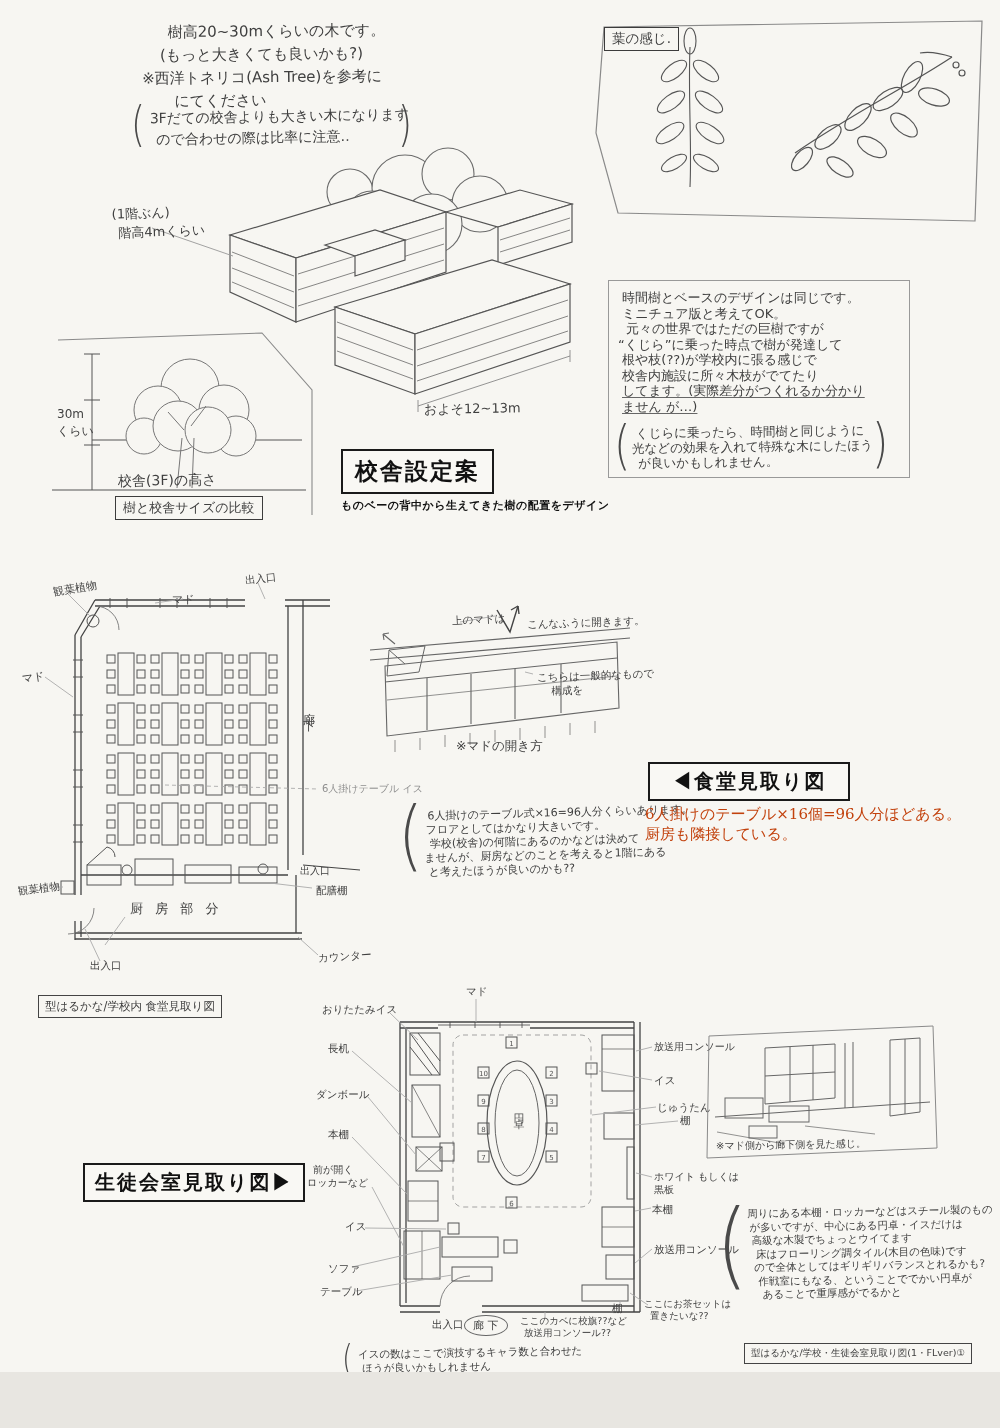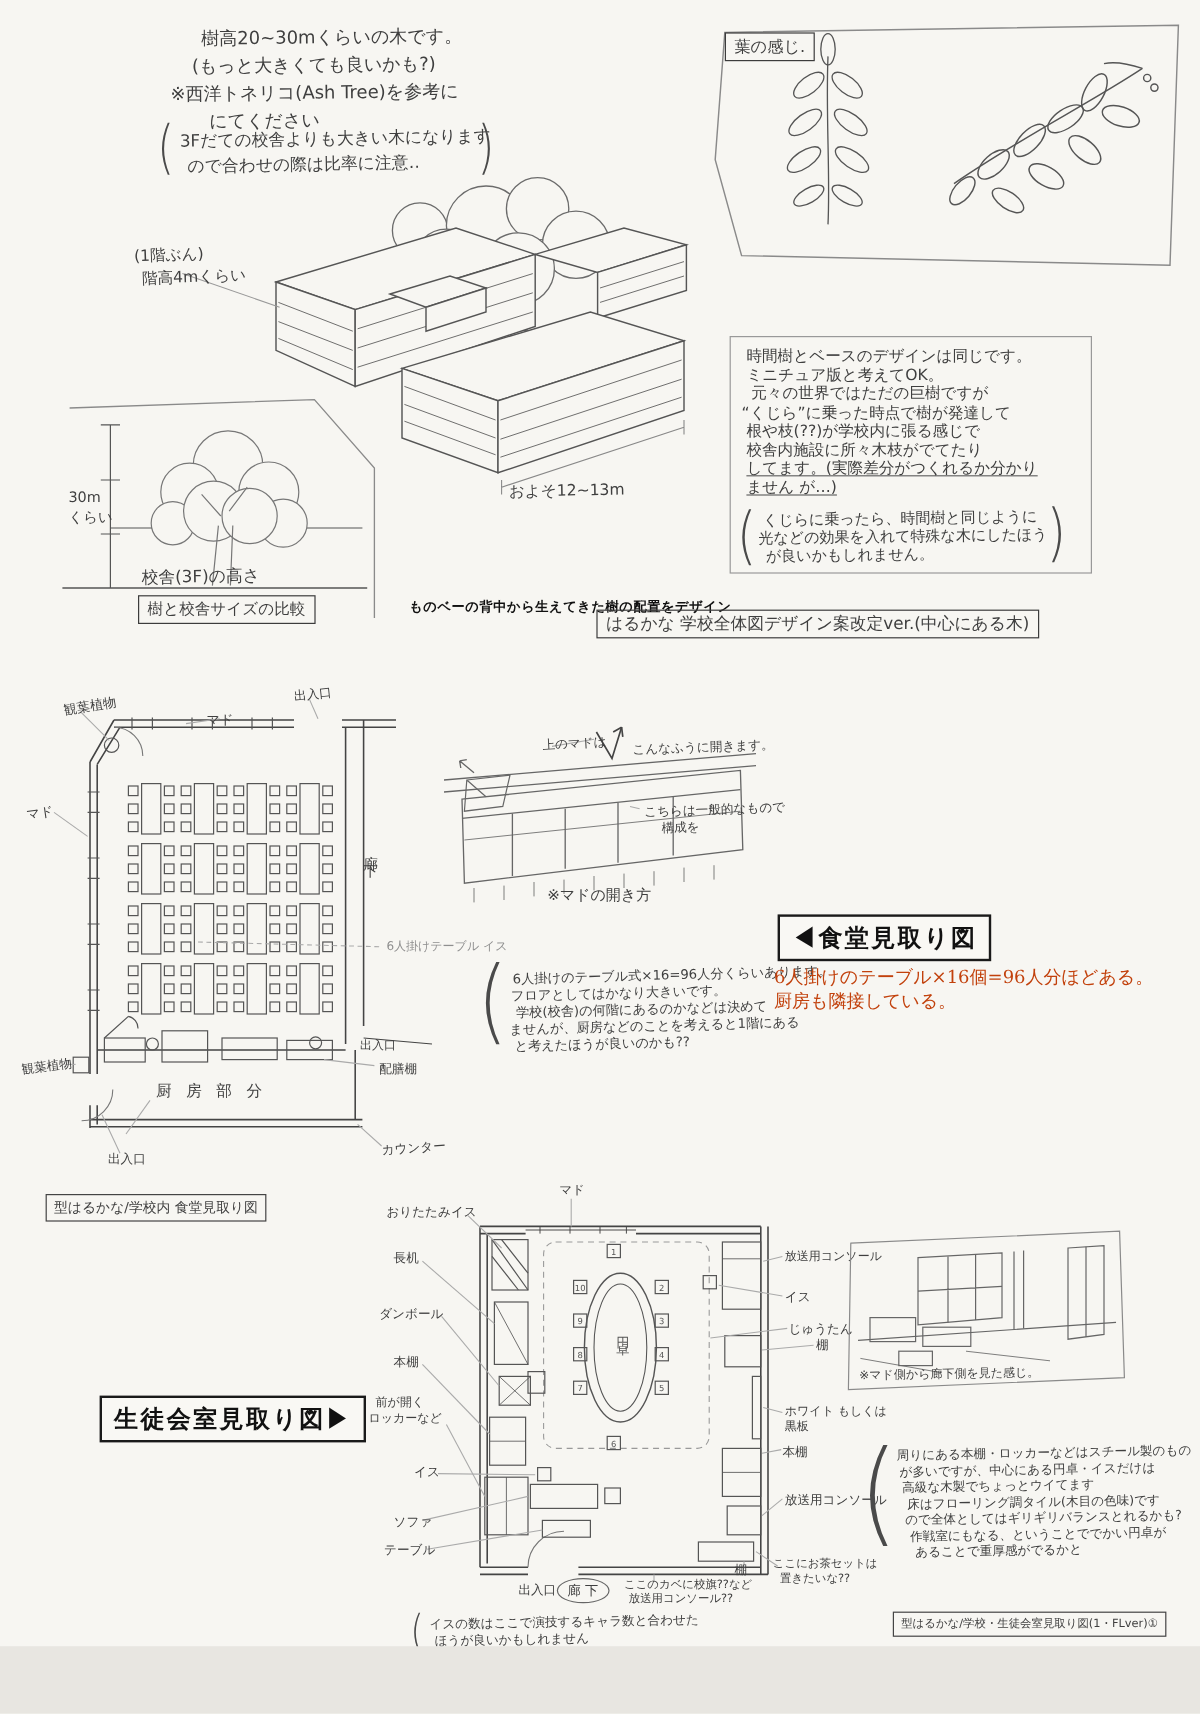--- a/index.html
+++ b/index.html
@@ -150,22 +150,22 @@
     <div class="ln u">ません が…)</div>
   </div>
   <span class="abs paren" style="left:614px;top:420px;font-size:42px;transform:scaleY(1.25);">(</span>
   <div class="abs hw" style="left:636px;top:424px;font-size:12.5px;line-height:15px;transform:rotate(-0.8deg);">
     <div class="ln">くじらに乗ったら、時間樹と同じように</div>
     <div class="ln" style="margin-left:-4px">光などの効果を入れて特殊な木にしたほう</div>
     <div class="ln" style="margin-left:2px">が良いかもしれません。</div>
   </div>
   <span class="abs paren" style="left:872px;top:418px;font-size:42px;transform:scaleY(1.25);">)</span>
 
+  <div class="abs print titlebox" style="left:341px;top:449px;font-size:23px;">校舎設定案</div>
   <div class="abs print" style="left:341px;top:498px;font-size:11px;font-weight:600;letter-spacing:0.5px;">ものベーの背中から生えてきた樹の配置をデザイン</div>
-  <div class="abs hw wirebox" style="left:497px;top:508px;font-size:14px;border-width:1.2px;">はるかな 学校全体図デザイン案改定ver.(中心にある木)</div>
 
   <svg style="left:15px;top:565px;" width="350" height="470" viewBox="0 0 350 470">
     <defs>
       <g id="tbl" stroke="#555" fill="none" stroke-width="1">
         <rect x="0" y="0" width="16" height="42"></rect>
         <rect x="-11" y="2" width="8" height="8"></rect>
           <rect x="-11" y="17" width="8" height="8"></rect>
           <rect x="-11" y="32" width="8" height="8"></rect>
         <rect x="19" y="2" width="8" height="8"></rect>
           <rect x="19" y="17" width="8" height="8"></rect>
@@ -284,21 +284,21 @@
     <line x1="160" y1="72" x2="168" y2="74" stroke="#aaa" stroke-width="0.9"></line>
   </svg>
   <div class="abs hw" style="left:452px;top:613px;font-size:10.5px;transform:rotate(-3deg);">上のマドは</div>
   <div class="abs hw" style="left:527px;top:616px;font-size:10.5px;transform:rotate(-2deg);">こんなふうに開きます。</div>
   <div class="abs hw" style="left:537px;top:668px;font-size:10.5px;line-height:14px;transform:rotate(-2deg);">
     <div class="ln">こちらは一般的なもので</div>
     <div class="ln" style="margin-left:14px">構成を</div>
   </div>
   <div class="abs hw" style="left:456px;top:738px;font-size:12.5px;">※マドの開き方</div>
 
-  <div class="abs print titlebox" style="left:648px;top:762px;font-size:20px;border-width:2px;padding:4px 10px;">◀食堂見取り図</div>
+  <div class="abs print titlebox" style="left:648px;top:762px;font-size:20px;border-width:2px;padding:4px 22px;">◀食堂見取り図</div>
   <div class="abs serif" style="left:645px;top:805px;font-size:15px;">6人掛けのテーブル×16個=96人分ほどある。</div>
   <div class="abs serif" style="left:645px;top:825px;font-size:15px;">厨房も隣接している。</div>
 
   <svg style="left:290px;top:985px;" width="420" height="365" viewBox="0 0 420 365">
     <g stroke="#444" fill="none" stroke-width="1.3">
 
       <path d="M110,37 L344,37 M110,43 L148,43 M240,43 L344,43"></path>
       <path d="M148,40 L240,40" stroke-width="0.8"></path>
       <path d="M160,37 L160,43 M185,37 L185,43 M210,37 L210,43 M232,37 L232,43" stroke-width="0.8"></path>
 

